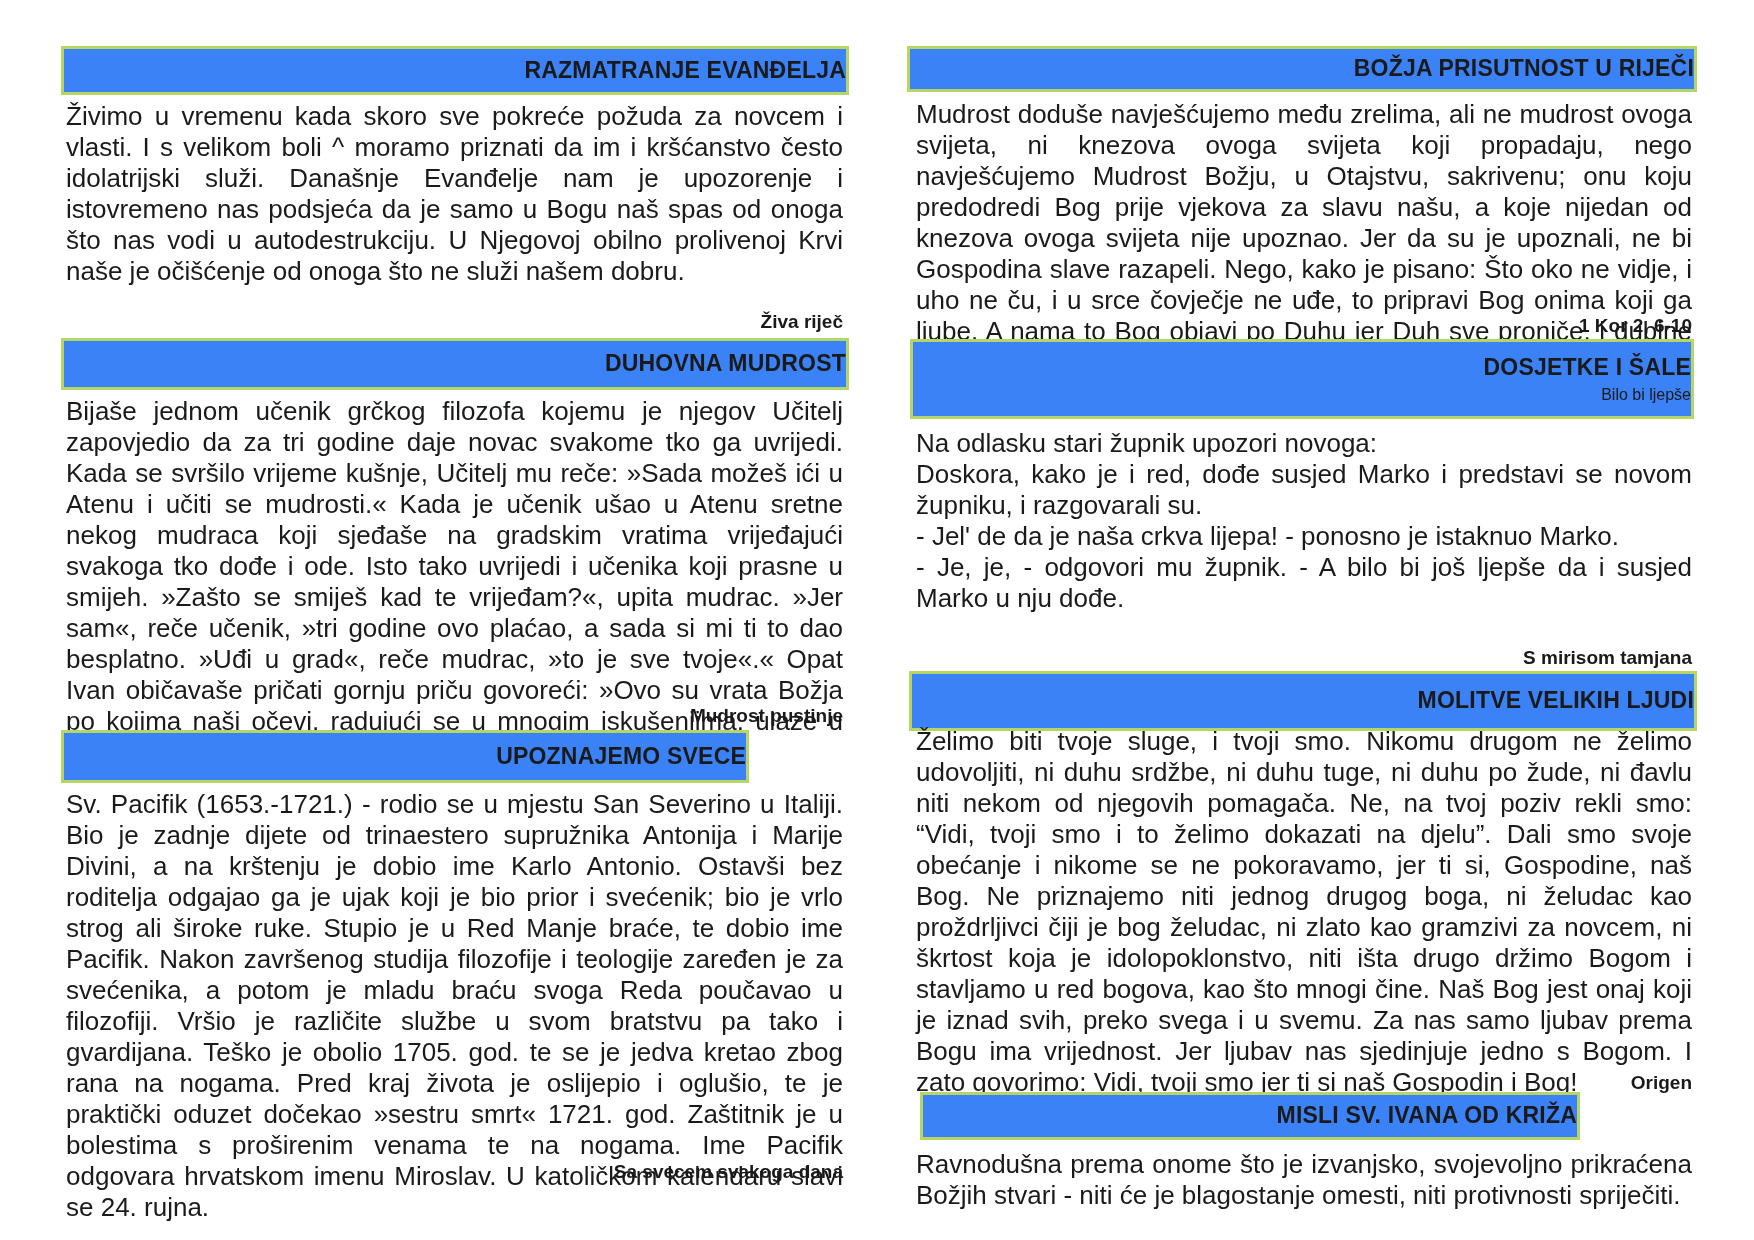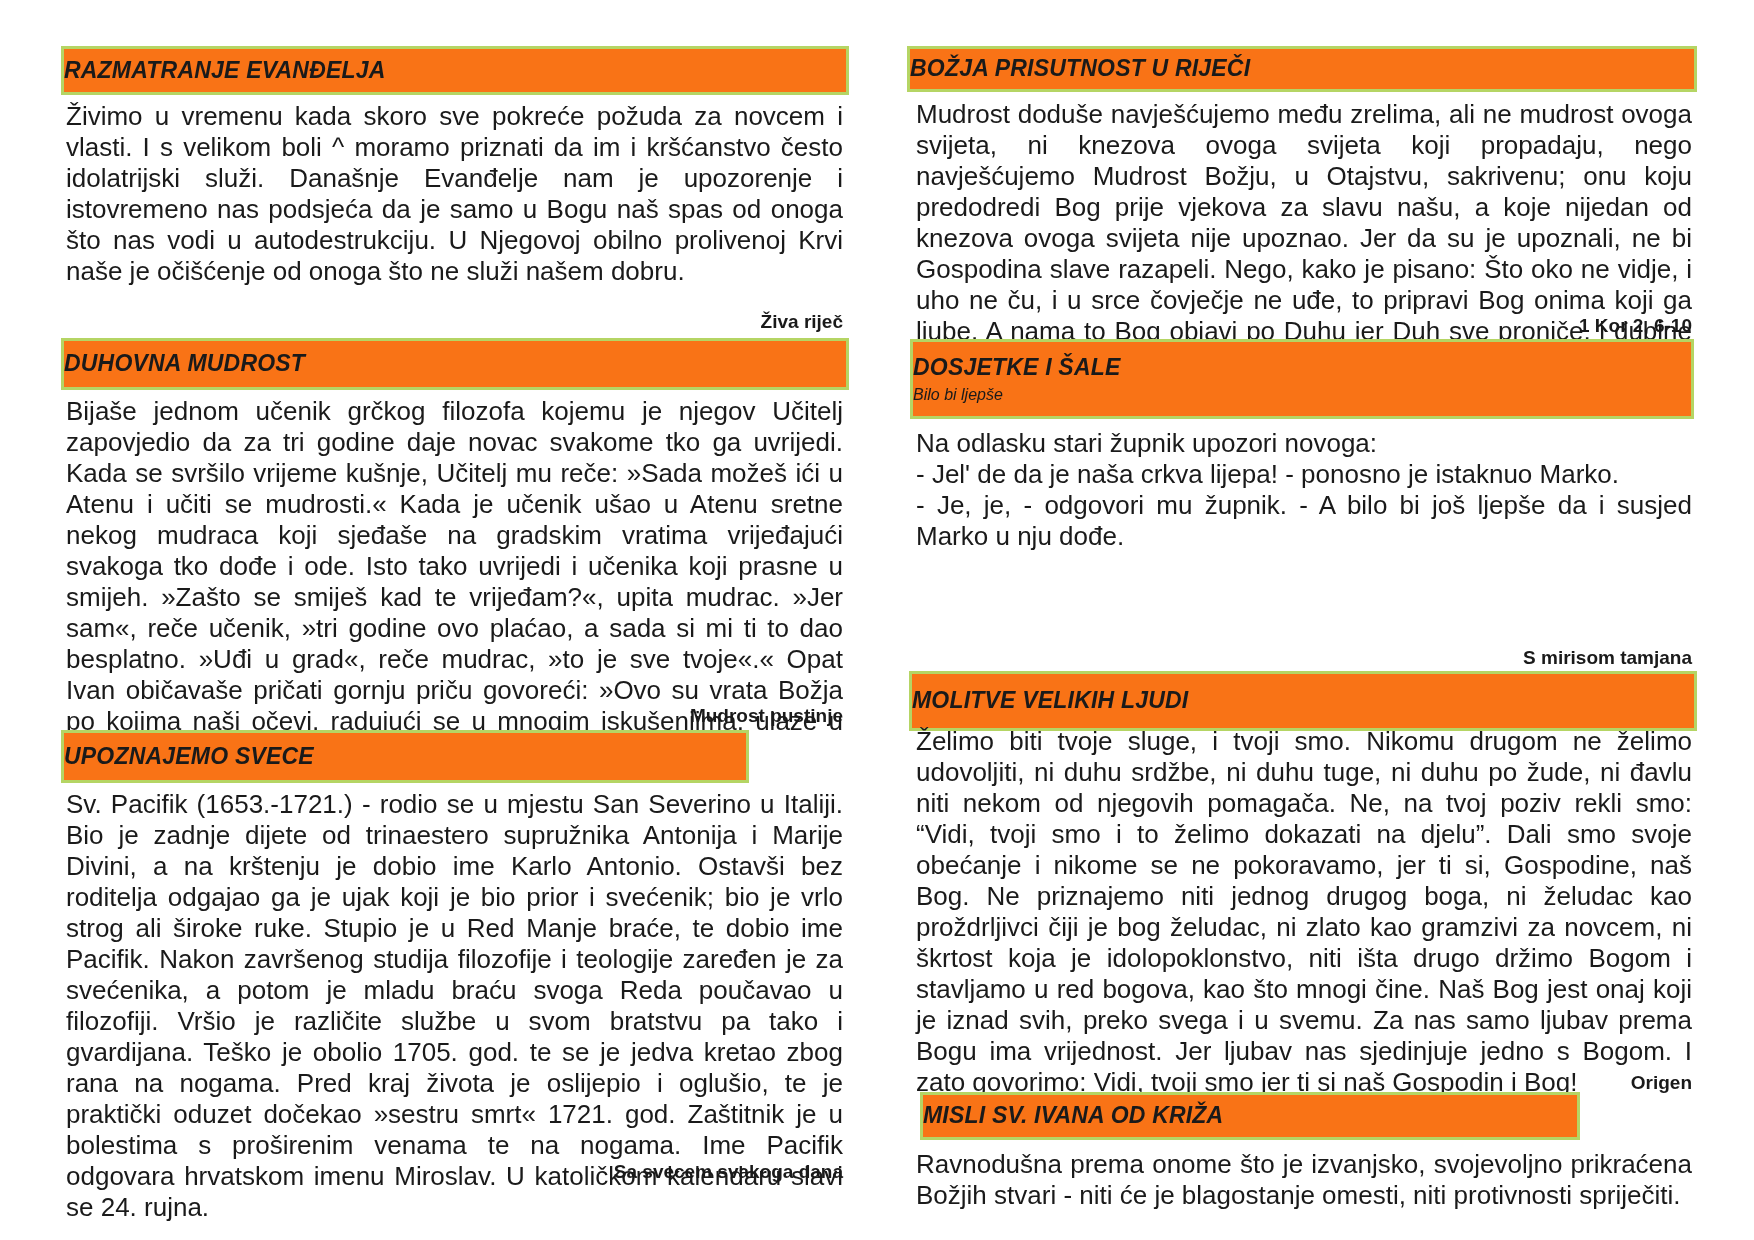--- a/index.html
+++ b/index.html
@@ -2,22 +2,22 @@
 <html><head>
 <meta charset="utf-8">
 <style>
   html, body { margin: 0; padding: 0; background: #ffffff; }
   body {
     width: 1754px; height: 1240px; position: relative; overflow: hidden;
     font-family: "Liberation Sans", "DejaVu Sans", sans-serif; color: #1a1a1a;
   }
   .box {
     position: absolute; box-sizing: border-box;
-    border: 3px solid #b5d564; background: #f97316;
-    display: flex; flex-direction: column; align-items: flex-start; justify-content: center; font-style: italic;
+    border: 3px solid #b5d564; background: #3b82f6;
+    display: flex; flex-direction: column; align-items: flex-end; justify-content: center;
   }
   .box-title {
     font-weight: bold; font-size: 23px; letter-spacing: 0.2px; line-height: 1.1;
   }
   .box-subtitle { font-size: 16px; margin-top: 6px; line-height: 1.1; }
   .body {
     position: absolute; box-sizing: border-box;
     font-size: 26px; line-height: 31px; text-align: justify;
   }
   .body p { margin: 0; }
@@ -71,20 +71,21 @@
   <div class="source right-col" style="top:316px;">1 Kor 2, 6-10</div>
 </section>
 
 <section>
   <div class="box" style="left:910px; top:339px; width:784px; height:80px;">
     <span class="box-title">DOSJETKE I ŠALE</span>
     <span class="box-subtitle">Bilo bi ljepše</span>
   </div>
   <div class="body right-col" style="top:428px;">
     <p>Na odlasku stari župnik upozori novoga:</p>
+    <p>Doskora, kako je i red, dođe susjed Marko i predstavi se novom župniku, i razgovarali su.</p>
     <p>- Jel' de da je naša crkva lijepa! - ponosno je istaknuo Marko.</p>
     <p>- Je, je, - odgovori mu župnik. - A bilo bi još ljepše da i susjed Marko u nju dođe.</p>
   </div>
   <div class="source right-col" style="top:648px;">S mirisom tamjana</div>
 </section>
 
 <section>
   <div class="box" style="left:909px; top:671px; width:788px; height:60px;">
     <span class="box-title">MOLITVE VELIKIH LJUDI</span>
   </div>

